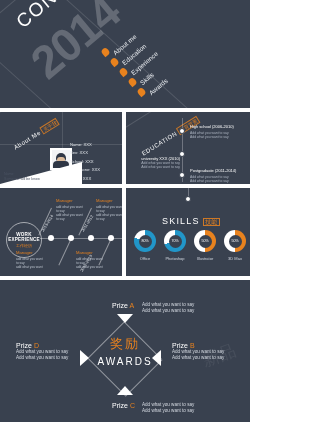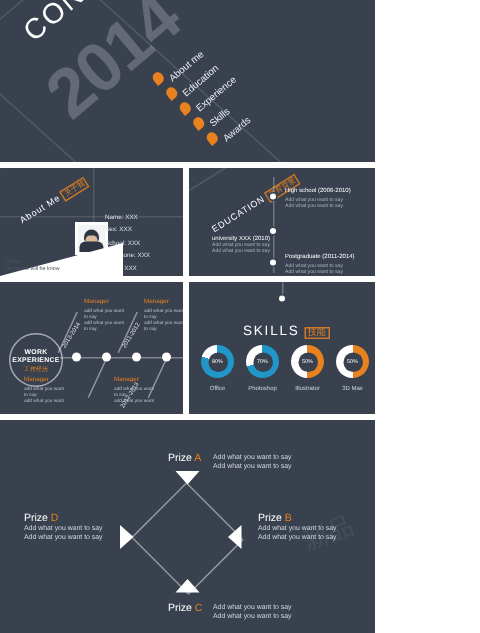--- a/index.html
+++ b/index.html
@@ -269,20 +269,24 @@
   </div>
 
   <div class="slide s4">
     <div class="watermark">新品</div>
 
     <div class="dline" style="left:125px;top:42px;transform:rotate(45deg);"></div>
     <div class="dline" style="left:125px;top:42px;transform:rotate(135deg);"></div>
     <div class="dline" style="left:125px;top:116px;transform:rotate(-45deg);"></div>
     <div class="dline" style="left:125px;top:116px;transform:rotate(-135deg);"></div>
 
+    <div class="aw-center">
+      <div class="aw-cn">奖励</div>
+      <div class="aw-en">AWARDS</div>
+    </div>
 
     <span class="tri tri-down" style="left:117px;top:34px;"></span>
     <span class="tri tri-left" style="left:152px;top:70px;"></span>
     <span class="tri tri-up" style="left:117px;top:106px;"></span>
     <span class="tri tri-right" style="left:80px;top:70px;"></span>
 
     <div class="pz" style="left:112px;top:22px;">
       <div class="hd"><span>Prize</span> <em>A</em></div>
     </div>
     <div class="pz" style="left:142px;top:22px;">

